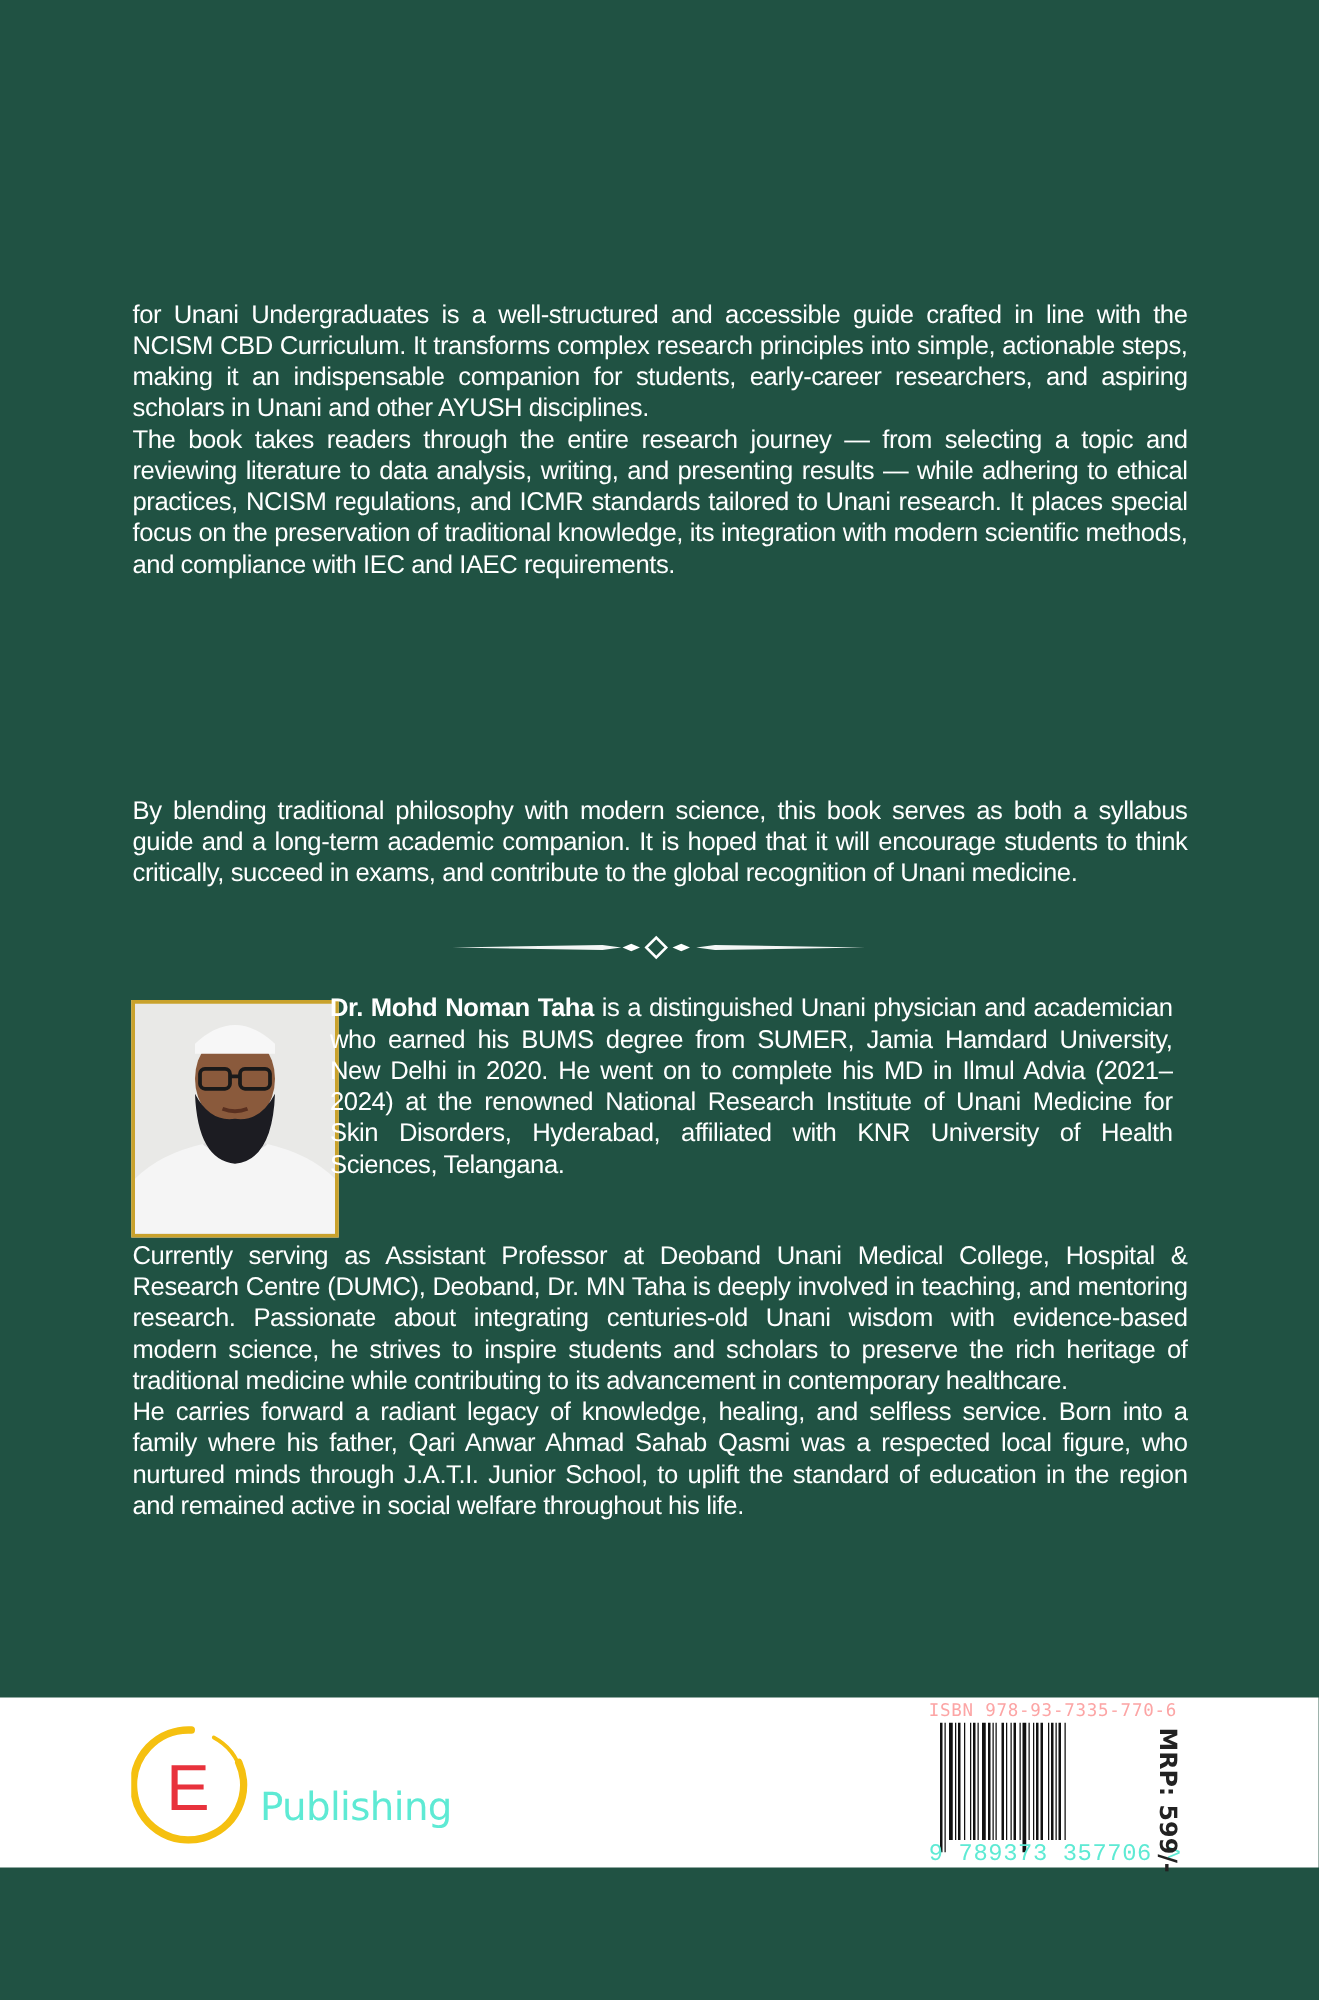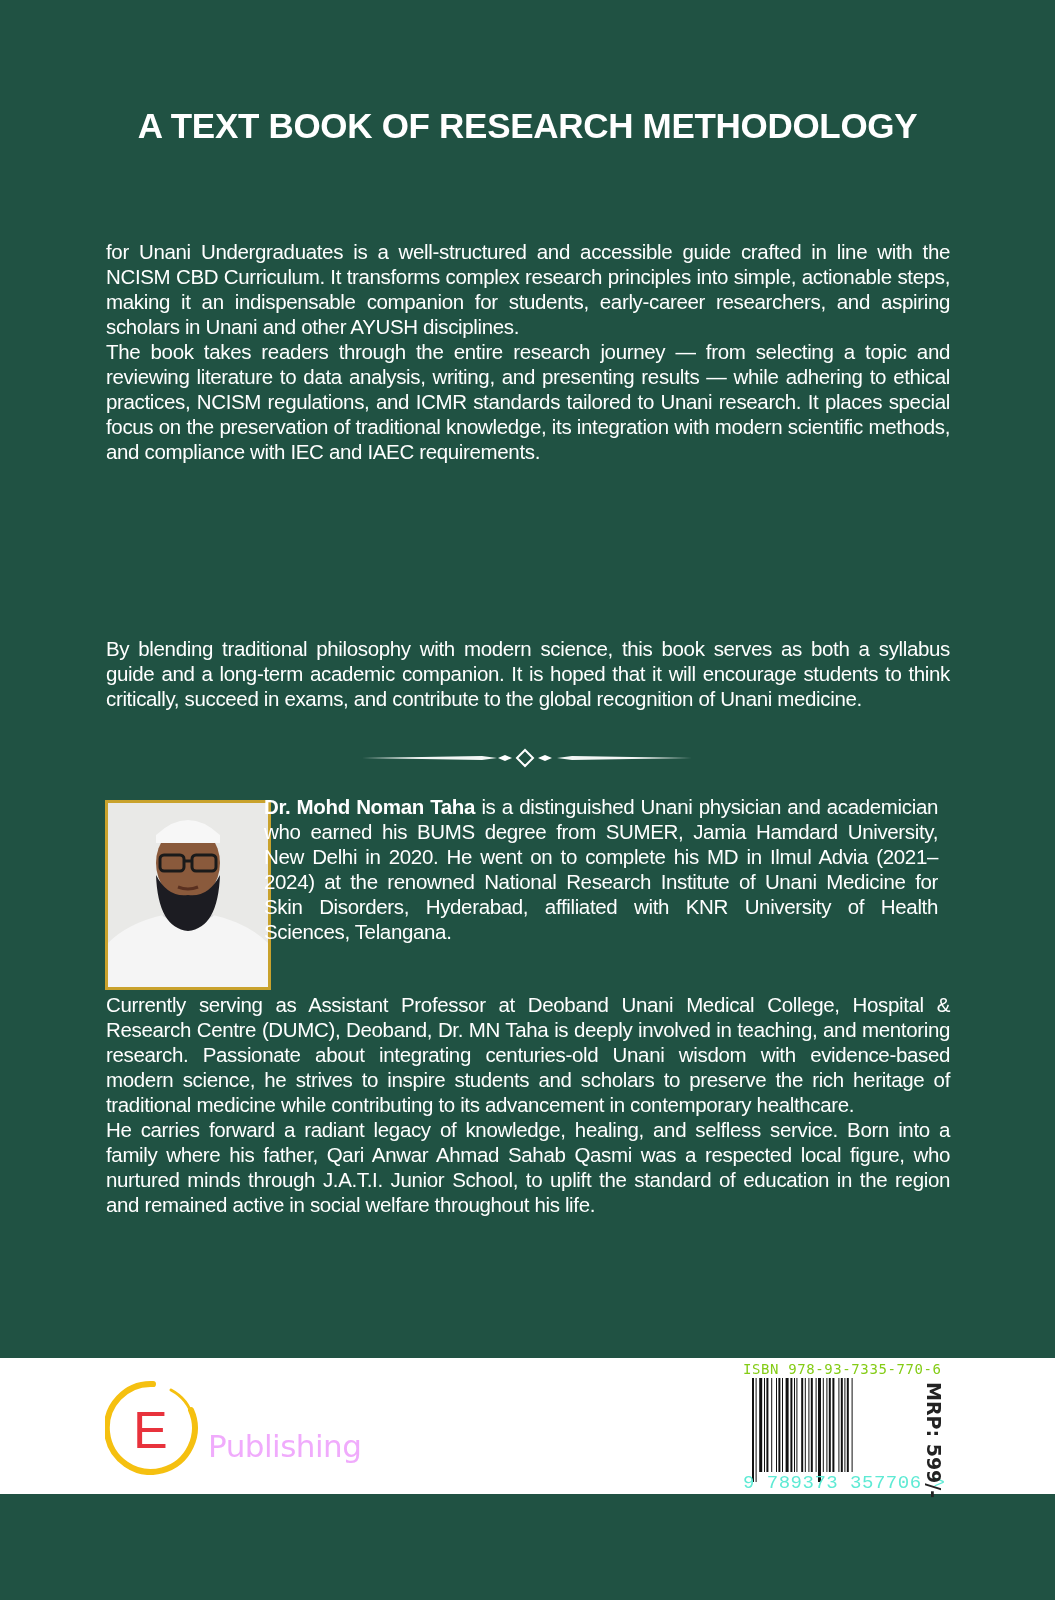--- a/index.html
+++ b/index.html
@@ -30,42 +30,41 @@
   .name { font-weight: bold; }
   .band {
     position: absolute; left: 0; top: 1358px; width: 1055px; height: 136px; background: #ffffff;
   }
   .logo { position: absolute; left: 105px; top: 1380px; width: 250px; height: 95px; }
   .logo-word1 {
     position: absolute; left: 208px; top: 1385px; font-size: 26px; color: #ffffff;
     font-family: Liberation Mono, monospace; letter-spacing: -0.5px;
   }
   .logo-word2 {
-    position: absolute; left: 208px; top: 1428px; font-size: 31px; color: #f0abfc;
+    position: absolute; left: 208px; top: 1428px; font-size: 31px; color: #5eead4;
     font-family: "DejaVu Sans", sans-serif; letter-spacing: -0.5px;
   }
   .isbn-text {
     position: absolute; left: 743px; top: 1361px; font-family: "DejaVu Sans Mono", monospace;
-    font-size: 14px; color: #84cc16; letter-spacing: 0.6px;
+    font-size: 14px; color: #fca5a5; letter-spacing: 0.6px;
   }
   .barcode { position: absolute; left: 752px; top: 1378px; width: 135px; height: 104px; }
   .barcode-digits {
     position: absolute; left: 743px; top: 1472px; font-family: Liberation Mono, monospace;
     font-size: 19px; color: #5eead4; background: transparent; letter-spacing: 0.5px;
   }
   .mrp {
     position: absolute; left: 915px; top: 1382px; transform-origin: 0 0; transform: rotate(90deg) translate(0, -30px);
     font-family: "DejaVu Sans", sans-serif; font-weight: bold; font-size: 19px; color: #222; white-space: nowrap;
   }
 </style>
 </head>
 <body>
 
 <div class="title">
-  <div>A TEXT BOOK OF RESEARCH METHODOLOGY</div>
 </div>
 
 <div class="body-text" id="intro">
   <p>for Unani Undergraduates is a well-structured and accessible guide crafted in line with the NCISM CBD Curriculum. It transforms complex research principles into simple, actionable steps, making it an indispensable companion for students, early-career researchers, and aspiring scholars in Unani and other AYUSH disciplines.</p>
   <p>The book takes readers through the entire research journey — from selecting a topic and reviewing literature to data analysis, writing, and presenting results — while adhering to ethical practices, NCISM regulations, and ICMR standards tailored to Unani research. It places special focus on the preservation of traditional knowledge, its integration with modern scientific methods, and compliance with IEC and IAEC requirements.</p>
 </div>
 
 <div class="body-text" id="closing">
   <p>By blending traditional philosophy with modern science, this book serves as both a syllabus guide and a long-term academic companion. It is hoped that it will encourage students to think critically, succeed in exams, and contribute to the global recognition of Unani medicine.</p>
 </div>

